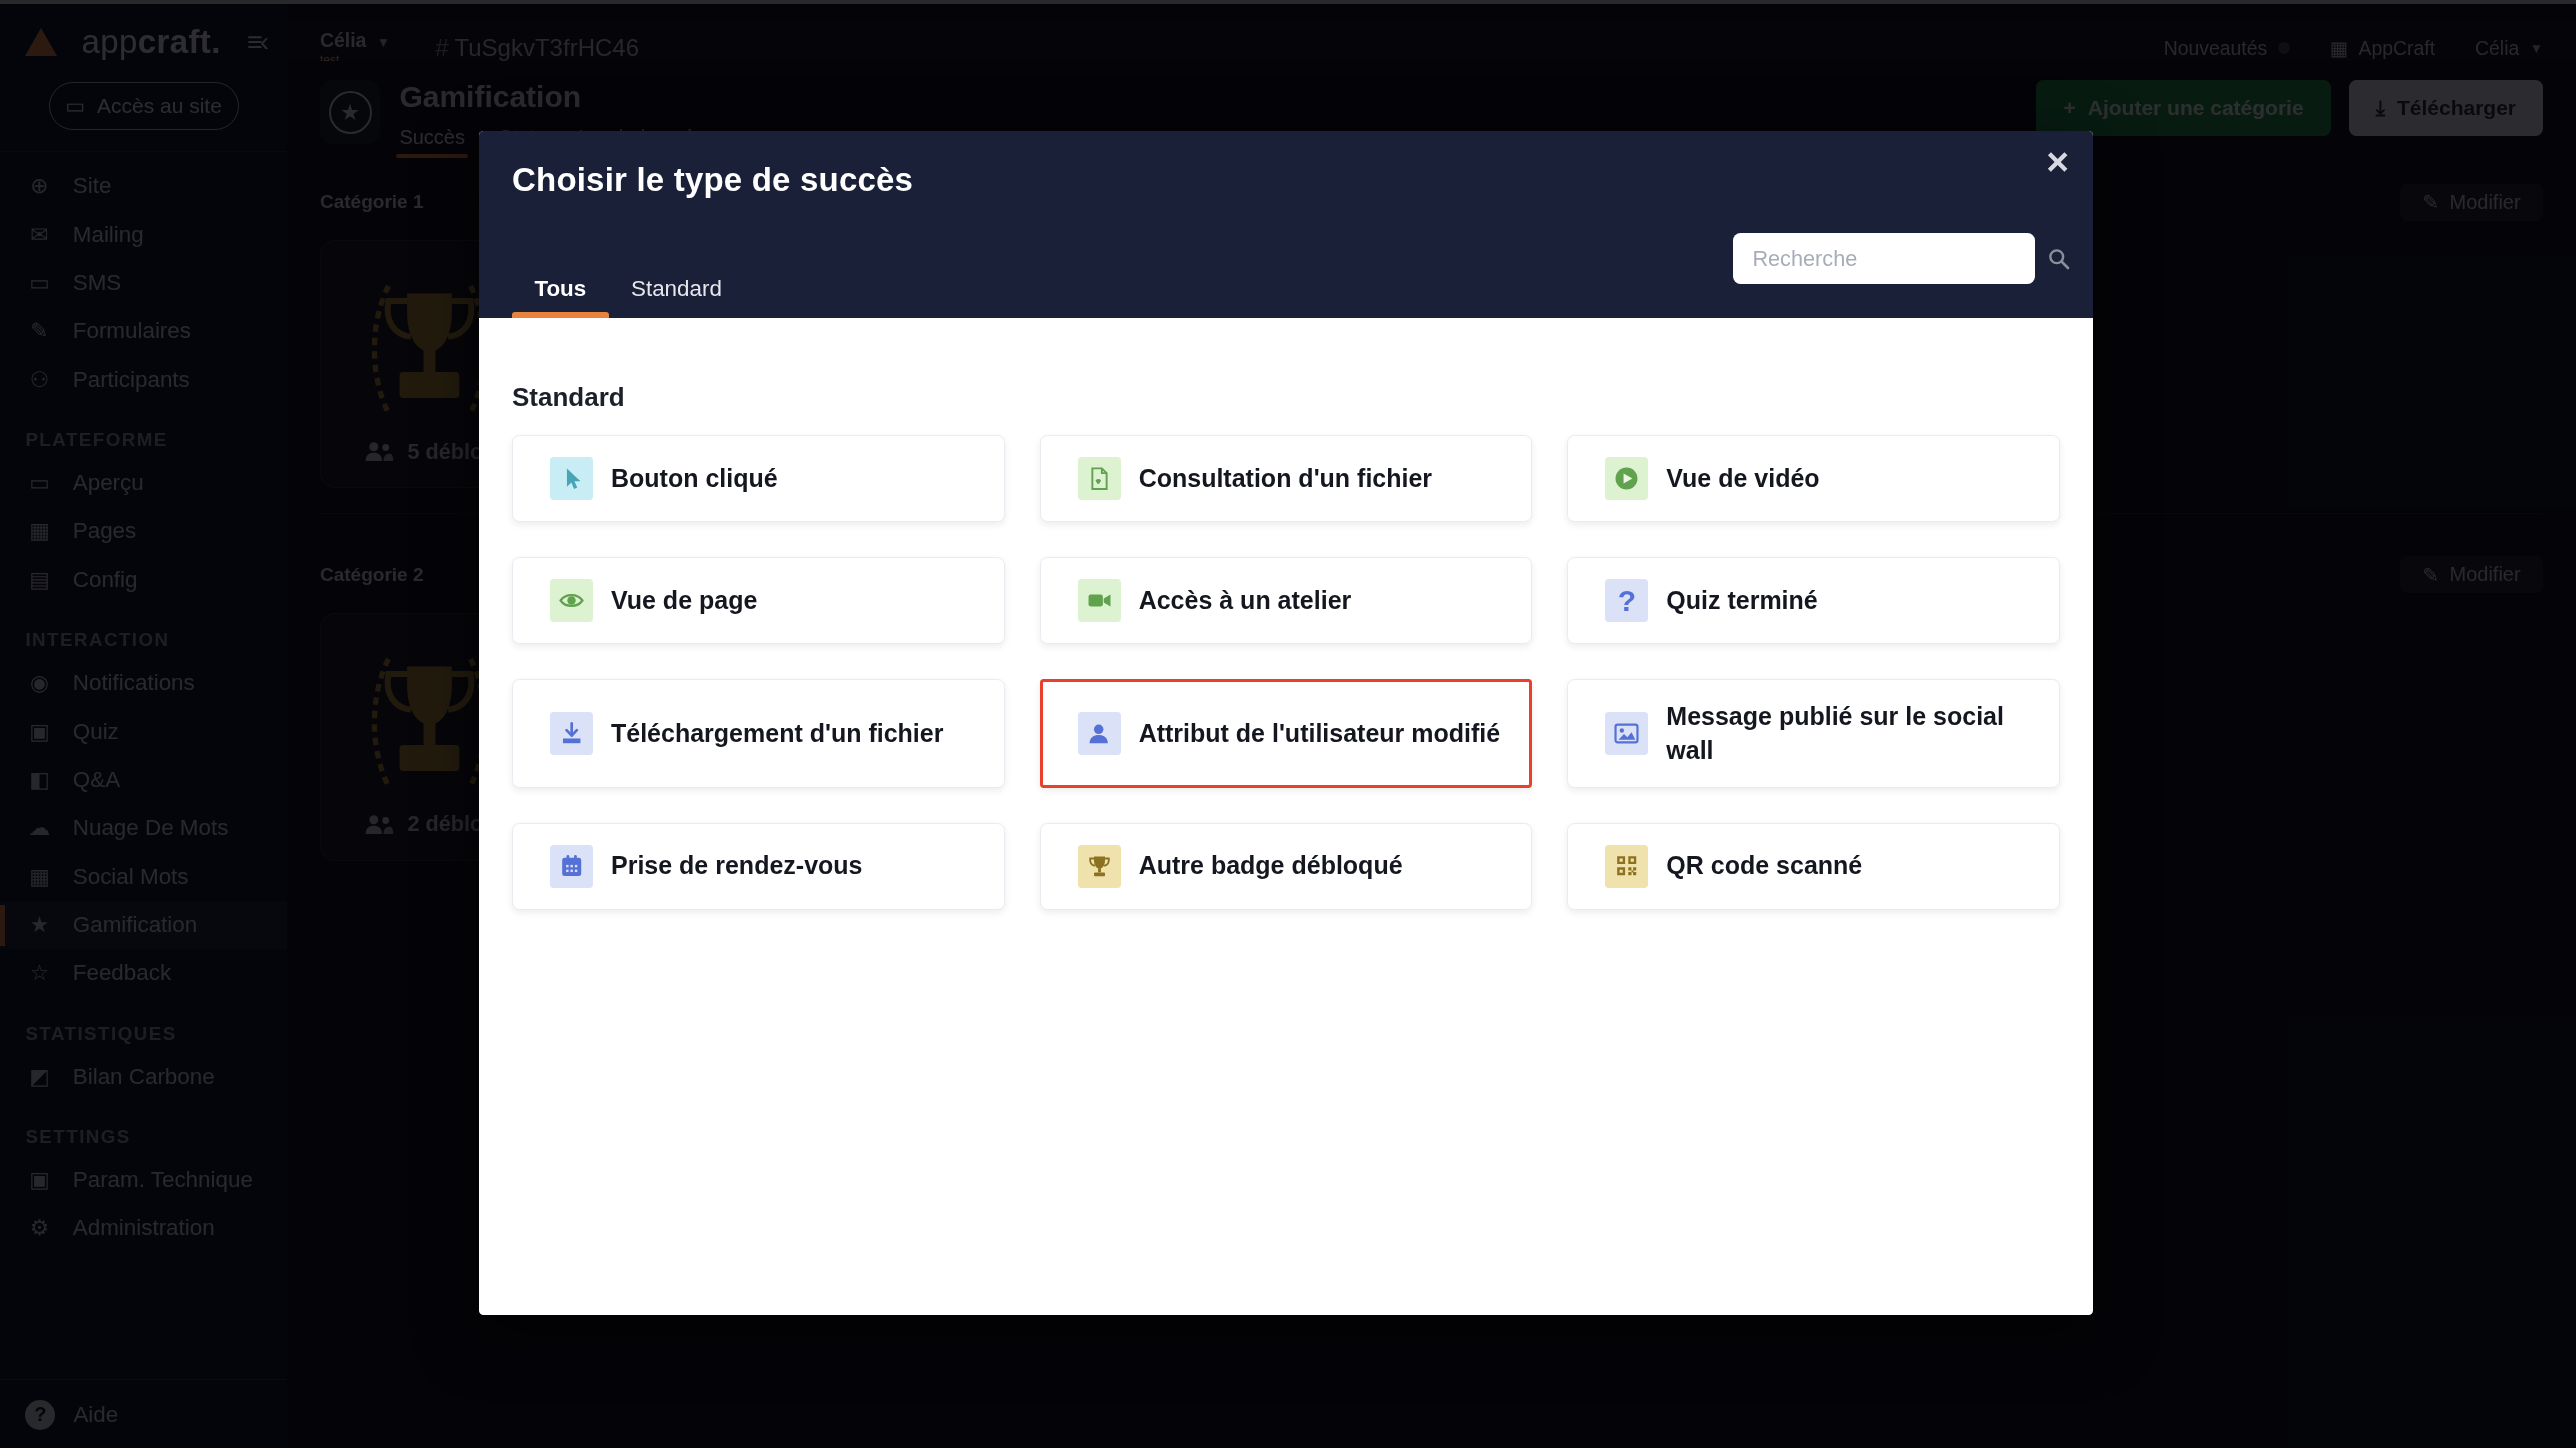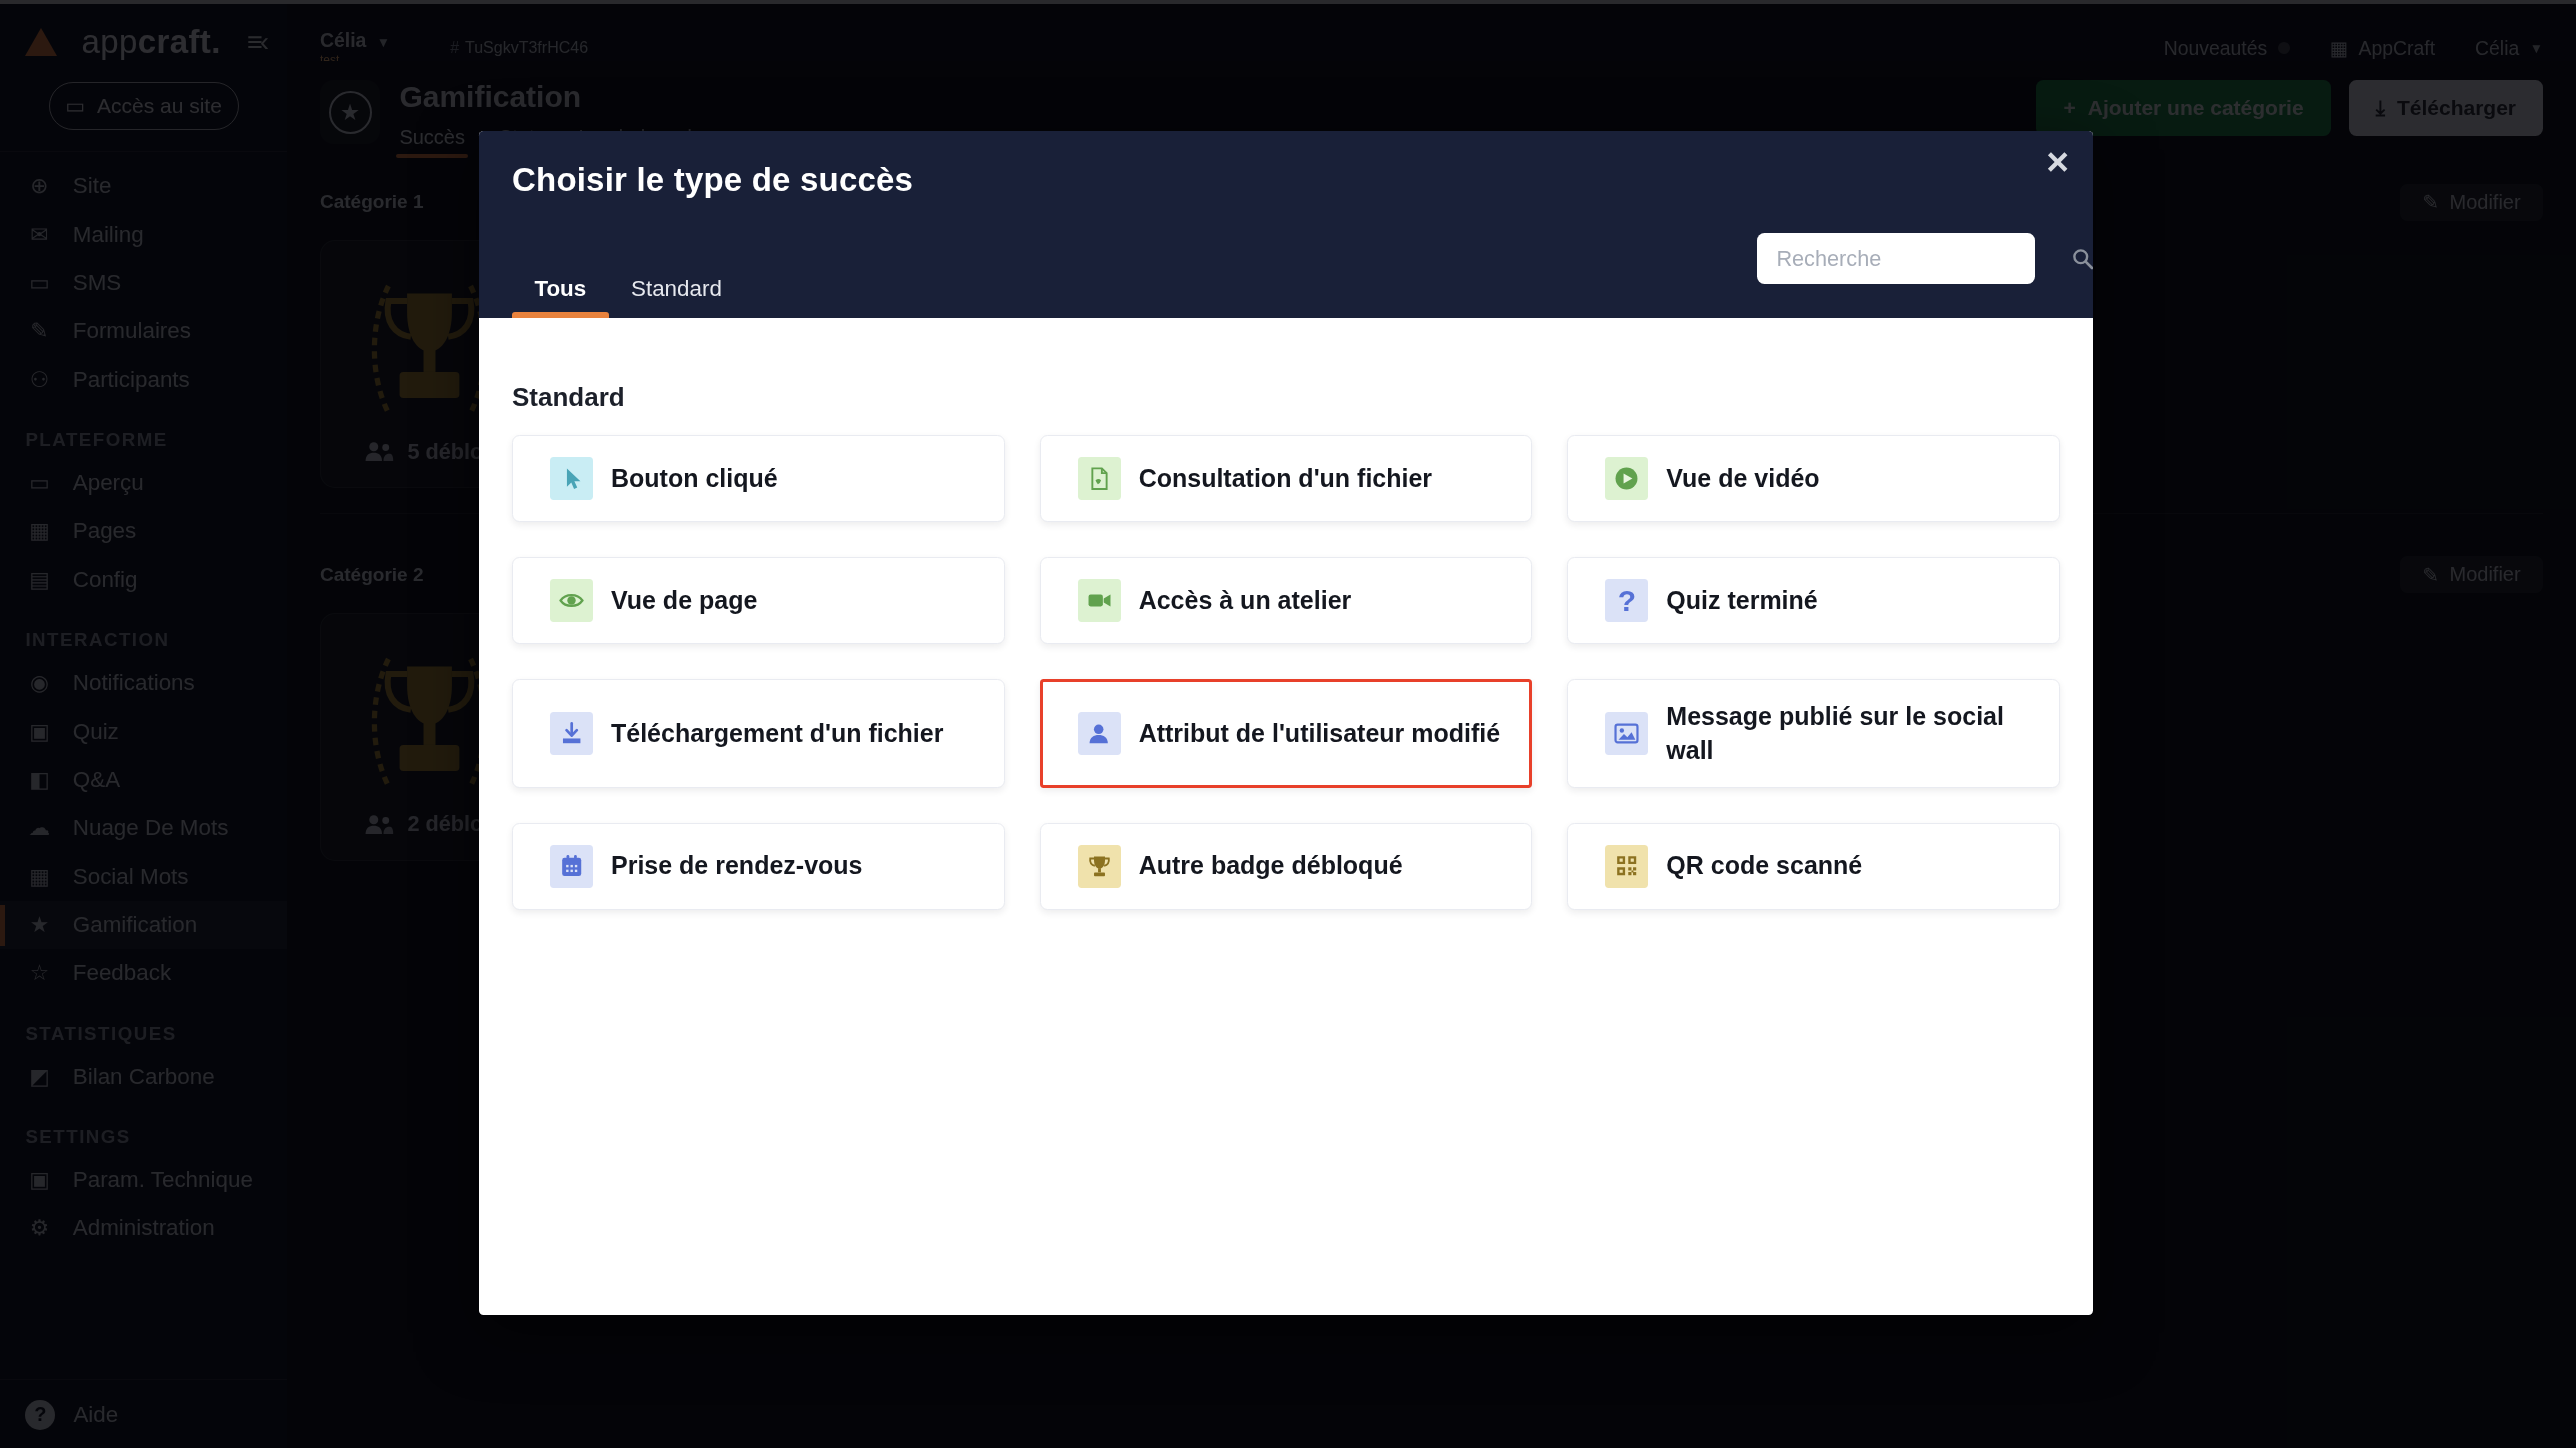--- a/index.html
+++ b/index.html
@@ -28,21 +28,21 @@
   .nav-sec{padding:25.4px 25.4px 7.5px;font-size:18.7px;font-weight:700;color:#969ba6;letter-spacing:1.5px;}
   .help-row{border-top:0.7px solid rgba(255,255,255,.10);padding:19.4px 25.4px;display:flex;align-items:center;gap:18px;color:#d3d6dc;font-size:22.4px;}
   .help-q{width:30px;height:30px;border-radius:50%;background:#d3d6dc;color:#10141d;display:flex;align-items:center;justify-content:center;font-size:20px;font-weight:700;}
   
   .topbar{position:absolute;left:287px;right:0;top:16px;height:57px;background:#0c0f16;border-bottom:0.7px solid rgba(255,255,255,.09);
     display:flex;align-items:center;padding:0 33px;}
   .evt-block{display:flex;flex-direction:column;line-height:1.05;}
   .evt-name{font-size:19.4px;font-weight:700;color:#d6d8dd;}
   .evt-name .caret{font-size:13.4px;margin-left:10.5px;color:#b9bcc3;}
   .evt-sub{font-size:12px;color:#fdba74;margin-top:3px;}
-  .evt-code{margin-left:60px;font-size:16px;color:#c9ccd3;}
+  .evt-code{margin-left:45px;font-size:24px;color:#c9ccd3;}
   .evt-code .hash{color:#8d939e;margin-right:6px;}
   .top-right{margin-left:auto;display:flex;align-items:center;gap:40px;font-size:19.4px;color:#ced1d8;}
   .tr-item{display:flex;align-items:center;gap:10.5px;}
   .dot-badge{width:12px;height:12px;border-radius:50%;background:rgba(255,255,255,.25);}
   
   .main{position:absolute;left:287px;right:0;top:57px;bottom:0;background:#0b0e13;padding:19.4px 33px 0;}
   .ph-row{display:flex;align-items:flex-start;gap:19.4px;}
   .page-badge{width:60px;height:64px;border-radius:13.4px;background:rgba(255,255,255,.06);display:flex;align-items:center;justify-content:center;}
   .page-badge span{width:39px;height:39px;border-radius:50%;border:2.2px solid #d9dbe0;color:#d9dbe0;display:flex;align-items:center;justify-content:center;font-size:22.4px;}
   .pt-block{display:flex;flex-direction:column;}
@@ -67,21 +67,21 @@
   .overlay{position:absolute;inset:0;background:rgba(2,3,6,.82);z-index:5;}
   .modal{position:absolute;left:479px;top:131px;width:1614px;height:1184px;z-index:6;background:#fff;border-radius:4.5px;
     box-shadow:0 18px 60px rgba(0,0,0,.55);display:flex;flex-direction:column;overflow:hidden;}
   .m-header{height:187px;background:#192038;position:relative;flex:none;padding:0 33px;}
   .m-title{position:absolute;left:33px;top:30px;font-size:33px;font-weight:700;color:#ffffff;letter-spacing:0.2px;}
   .m-close{position:absolute;right:24px;top:10.5px;color:#d6d9e0;font-size:39px;font-weight:700;line-height:1;cursor:default;}
   .m-tabs{position:absolute;left:33px;bottom:0;display:flex;margin-top:33px;}
   .m-tab{padding:0 22.4px 16.4px;font-size:22.4px;color:#e6e8ee;position:relative;}
   .m-tab.active{font-weight:700;color:#fff;}
   .m-tab.active::after{content:"";position:absolute;left:0;right:0;bottom:0;height:6px;background:#e8823d;border-radius:3px 3px 0 0;}
-  .m-search{position:absolute;right:58px;top:102px;width:278px;height:51px;background:#fff;border-radius:7.5px;display:flex;align-items:center;}
+  .m-search{position:absolute;right:58px;top:102px;width:302px;height:51px;background:#fff;border-radius:7.5px;display:flex;align-items:center;}
   .m-search input{border:none;outline:none;background:transparent;flex:1;padding:0 7.5px 0 19.4px;font-size:21.7px;color:#3a3f49;font-family:"Liberation Sans",sans-serif;}
   .m-search input::placeholder{color:#a7adb8;}
   .m-search .sicon{margin-right:15px;color:#8a909b;display:flex;}
   .m-body{flex:1;padding:64px 33px 0;}
   .sec-title{font-size:26px;font-weight:700;color:#1c202a;}
   .cards{margin-top:22.4px;display:grid;grid-template-columns:repeat(3,1fr);gap:35px;}
   .card{background:#fff;border:1.5px solid #e9ebf1;border-radius:7.5px;box-shadow:0 3px 7.5px rgba(20,24,40,.08);
     min-height:87px;display:flex;align-items:center;gap:18px;padding:19.4px 30px 19.4px 37px;box-sizing:border-box;}
   .card.highlighted{border:3.7px solid #e8402a;border-radius:3.7px;padding:17px 28px 17px 35px;}
   .tile{width:43px;height:43px;border-radius:3.7px;flex:none;display:flex;align-items:center;justify-content:center;}

